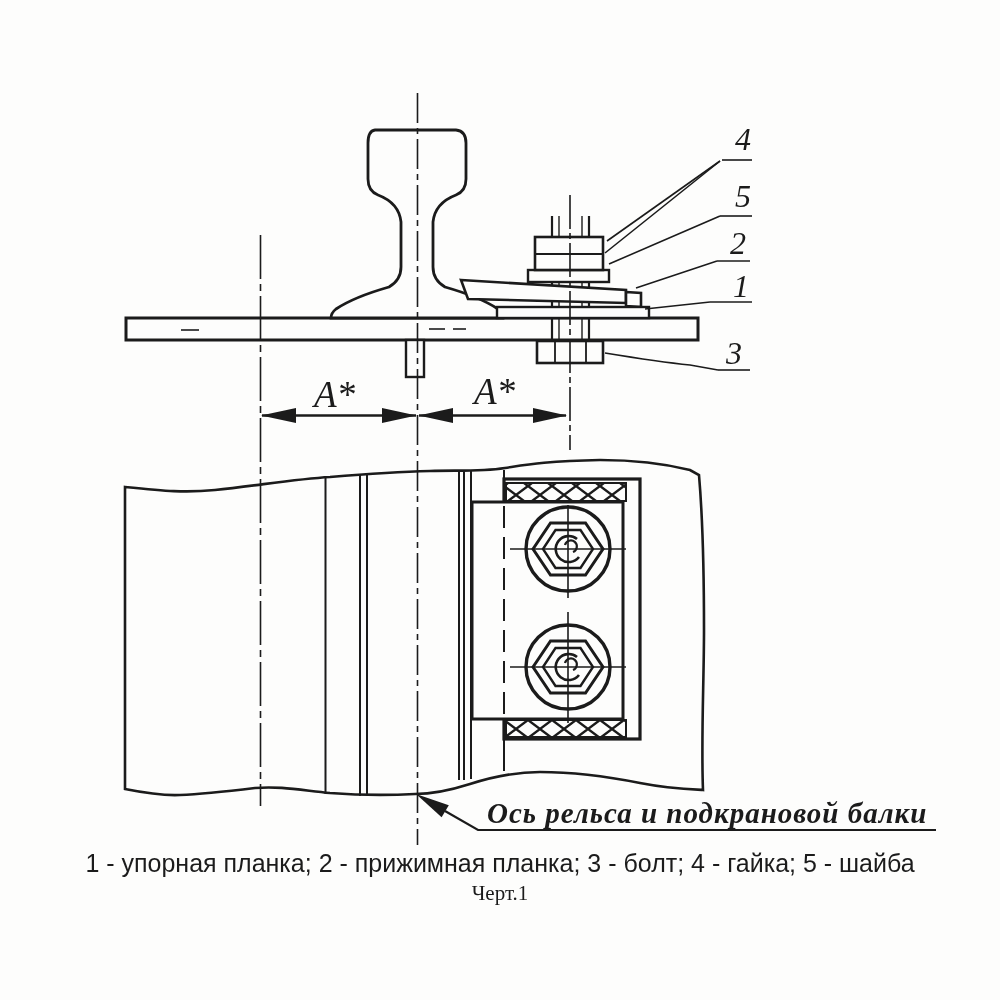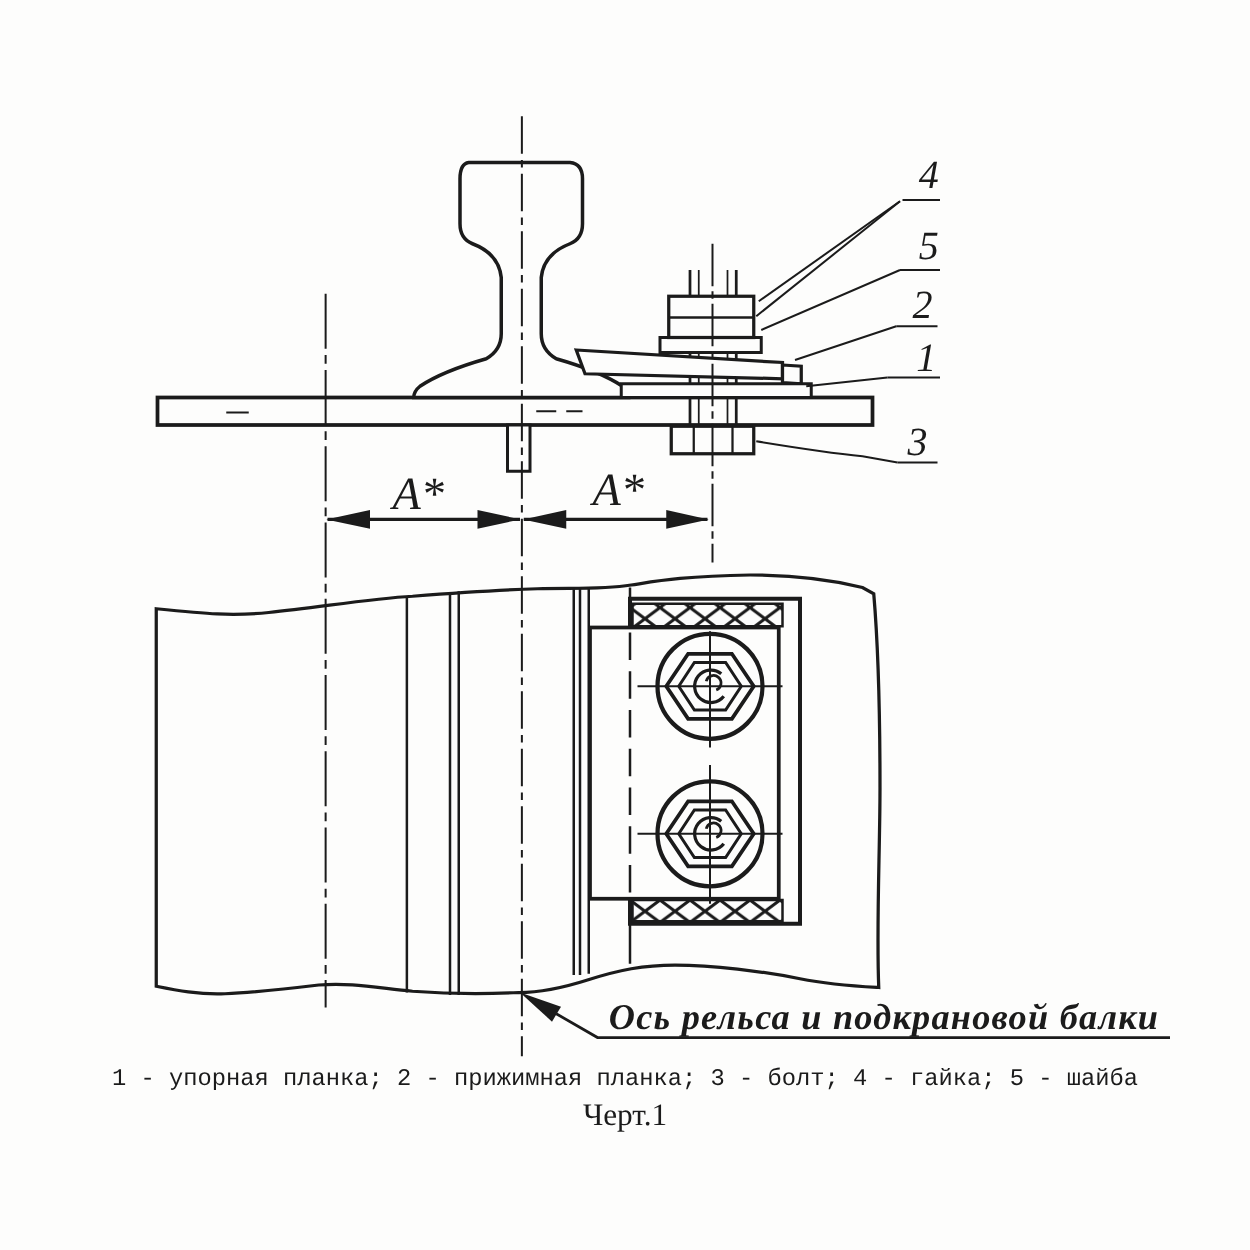--- a/index.html
+++ b/index.html
@@ -5,22 +5,22 @@
   html,body{margin:0;padding:0;background:#ffffff;}
   .page{
     position:relative;width:1000px;height:1000px;background:#fdfdfc;
     font-family:"Liberation Serif", serif;overflow:hidden;
   }
   svg{position:absolute;left:0;top:0;}
   .caption-block{
     position:absolute;left:0;top:848px;width:1000px;text-align:center;
     color:#1b1b1b;
   }
-  .caption-line{font-size:19px;line-height:30px;font-family:Liberation Mono, monospace;}
-  .figure-line{font-size:25px;line-height:30px;font-family:"Liberation Serif",serif;}
+  .caption-line{font-size:25px;line-height:30px;font-family:Liberation Sans, sans-serif;}
+  .figure-line{font-size:21px;line-height:30px;font-family:"Liberation Serif",serif;}
   text{fill:#1b1b1b;}
   .callout-num{font-family:"Liberation Serif",serif;font-style:italic;font-size:32px;}
   .dim-label{font-family:"Liberation Serif",serif;font-style:italic;font-size:37px;}
   .axis-note{font-family:"Liberation Serif",serif;font-style:italic;font-weight:bold;font-size:29px;letter-spacing:1px;}
 </style>
 </head>
 <body>
 
 <div class="page">
 <svg width="1000" height="1000" viewBox="0 0 1000 1000">

